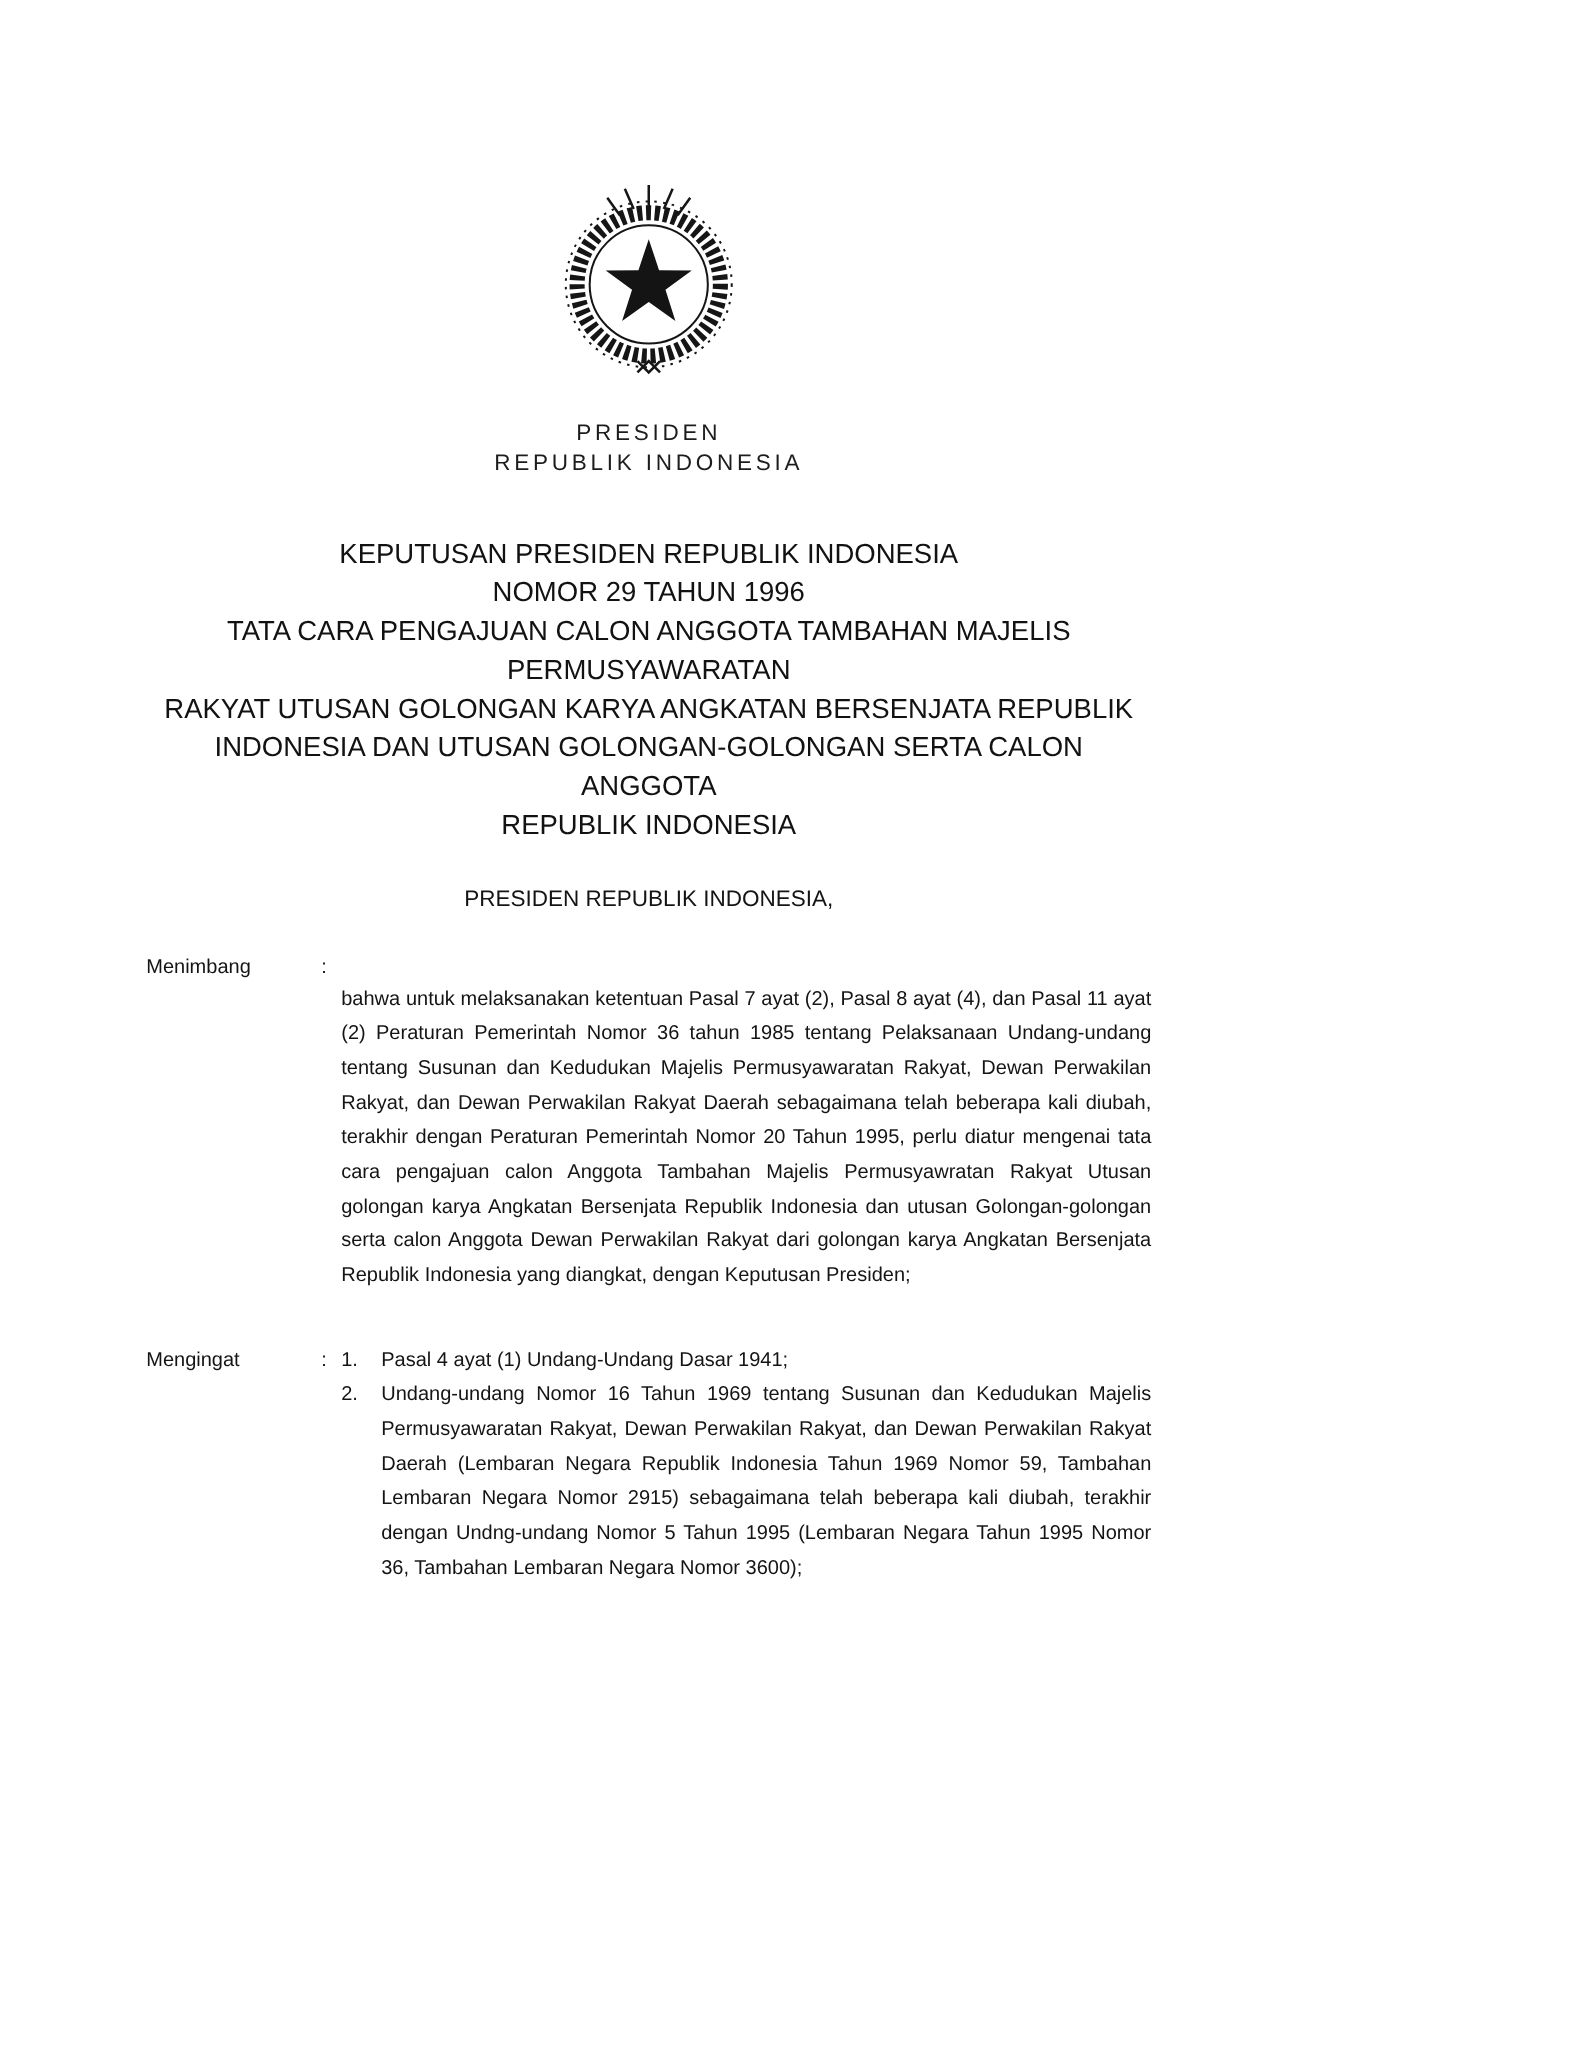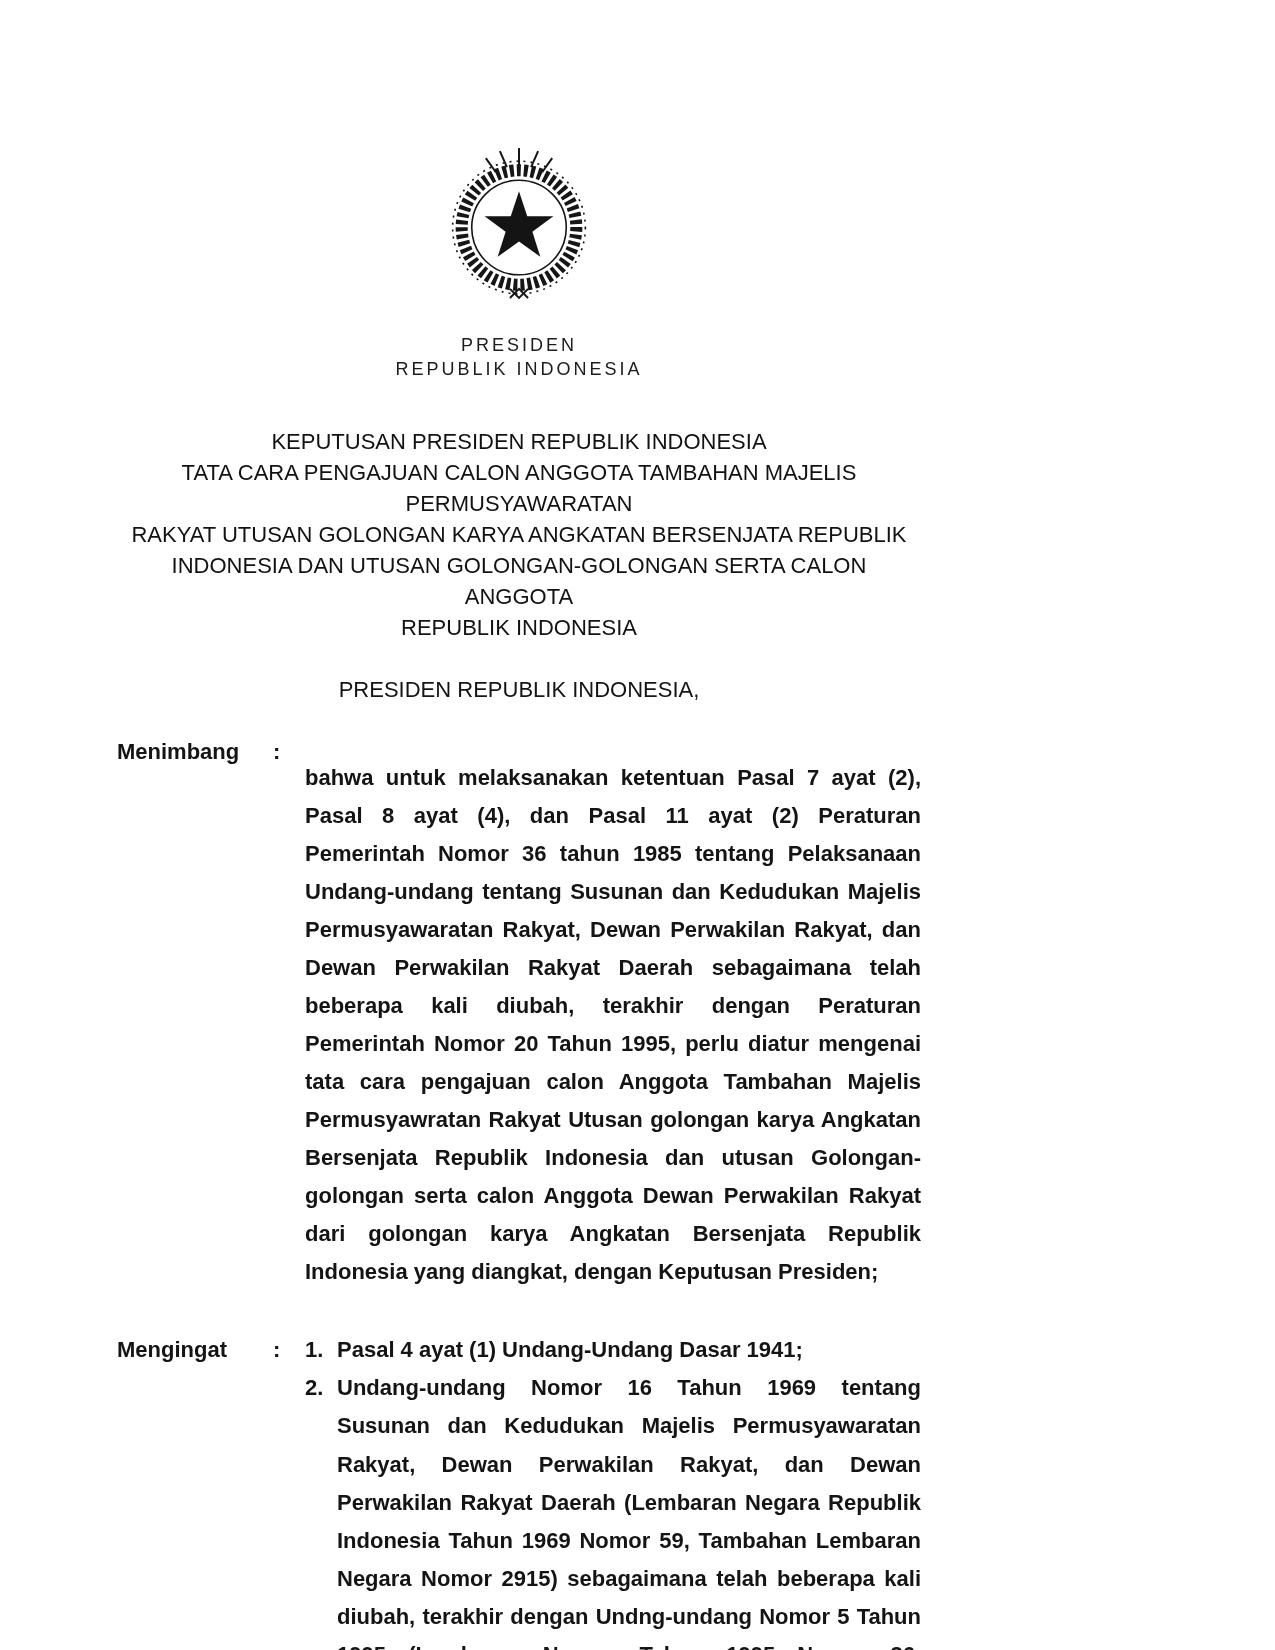--- a/index.html
+++ b/index.html
@@ -33,31 +33,30 @@
     margin-bottom: 44px;
   }
   .title-block {
     text-align: center;
     font-size: 22px;
     line-height: 1.41;
     color: #121212;
   }
   .salutation {
     text-align: center;
-    font-size: 22px;
+    font-size: 18px;
     margin-top: 34px;
   }
   .clause {
     display: grid;
     grid-template-columns: 140px 16px 1fr;
-    font-size: 22px;
+    font-size: 16px;
     line-height: 1.73;
     margin-top: 30px;
-    column-gap: 16px;
-    font-weight: bold;
+    column-gap: 0;
   }
   .clause-label { white-space: nowrap; }
   .clause-colon { text-align: left; }
   .clause-text {
     text-align: justify;
     text-justify: inter-word;
     margin-top: 26px;
   }
   .num-list { display: block; }
   .num-item {
@@ -97,20 +96,21 @@
     </svg>
   </div>
 
   <div class="letterhead">
     <div>PRESIDEN</div>
     <div>REPUBLIK INDONESIA</div>
   </div>
 
   <div class="title-block">
     <div>KEPUTUSAN PRESIDEN REPUBLIK INDONESIA</div>
+    <div>NOMOR 29 TAHUN 1996</div>
     <div>TATA CARA PENGAJUAN CALON ANGGOTA TAMBAHAN MAJELIS PERMUSYAWARATAN</div>
     <div>RAKYAT UTUSAN GOLONGAN KARYA ANGKATAN BERSENJATA REPUBLIK</div>
     <div>INDONESIA DAN UTUSAN GOLONGAN-GOLONGAN SERTA CALON ANGGOTA</div>
     <div>REPUBLIK INDONESIA</div>
   </div>
 
   <div class="salutation">PRESIDEN REPUBLIK INDONESIA,</div>
 
   <div class="clause">
     <div class="clause-label">Menimbang</div>

